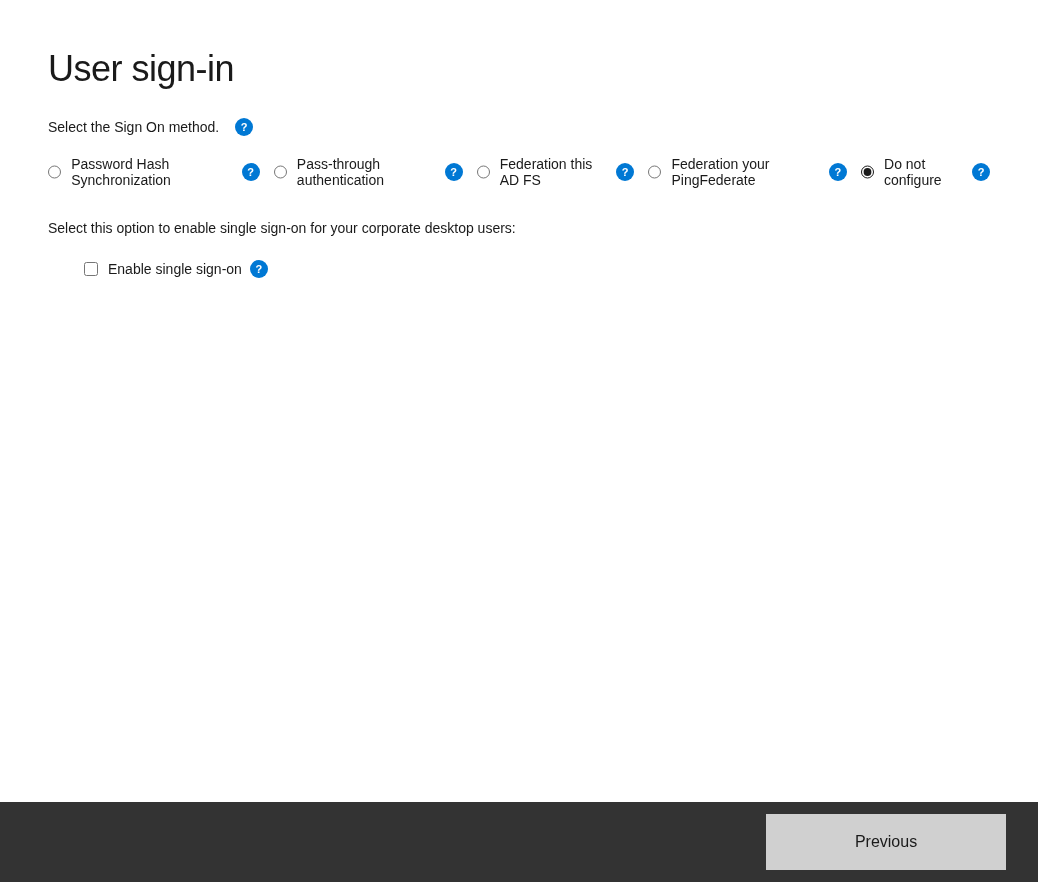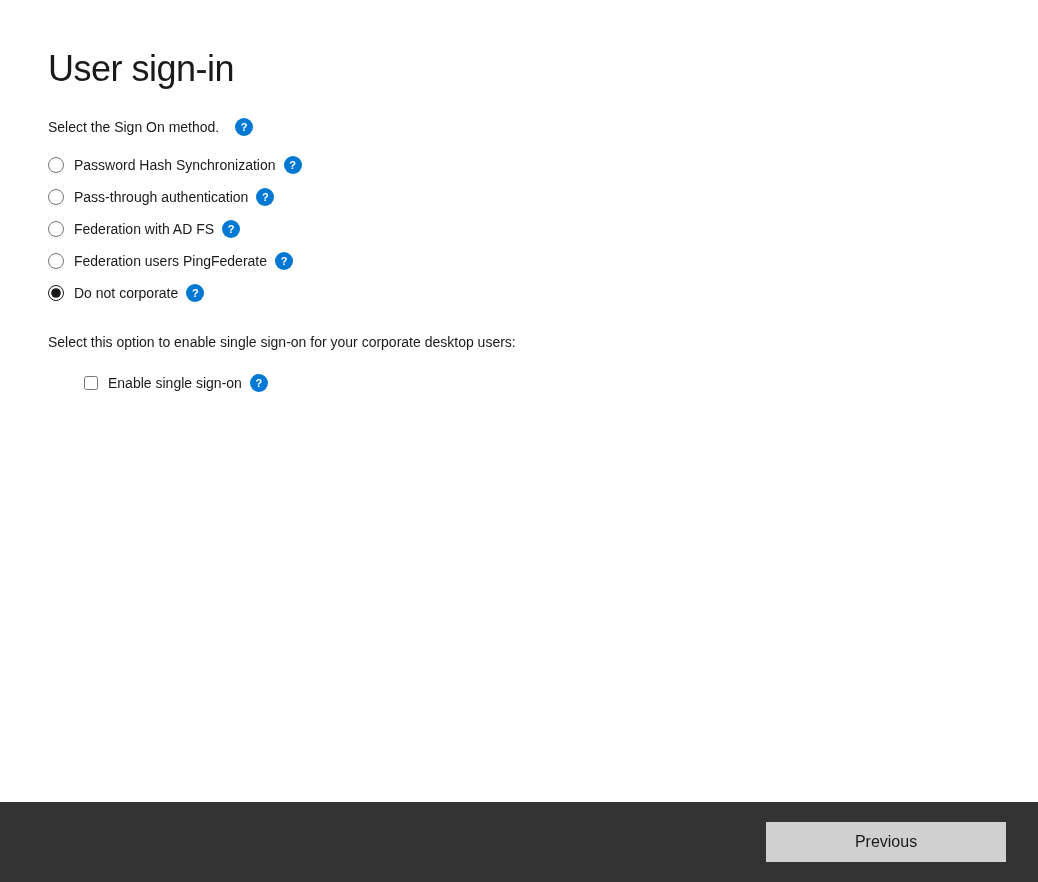--- a/index.html
+++ b/index.html
@@ -51,21 +51,21 @@
       border-radius: 50%;
       color: white;
       font-size: 11px;
       font-weight: bold;
       cursor: pointer;
       flex-shrink: 0;
     }
 
     .radio-group {
       display: flex;
-      flex-direction: column;
+      flex-direction: row;
       gap: 14px;
       margin-bottom: 32px;
     }
 
     .radio-option {
       display: flex;
       align-items: center;
       gap: 10px;
       font-size: 14px;
       color: #1a1a1a;
@@ -124,21 +124,21 @@
       background: #333333;
       display: flex;
       align-items: center;
       justify-content: flex-end;
       padding: 0 32px;
       gap: 16px;
       flex-shrink: 0;
     }
 
     .btn {
-      height: 40px;
+      height: 56px;
       min-width: 240px;
       font-size: 16px;
       font-family: 'Segoe UI', Arial, sans-serif;
       border: none;
       cursor: pointer;
       font-weight: 400;
     }
 
     .btn-previous {
       background: #d0d0d0;
@@ -176,37 +176,37 @@
       <input type="radio" name="sign-on" style="">
       <span class="radio-label">
         <span>Pass-through authentication</span>
         <span class="help-icon" title="Help">?</span>
       </span>
     </label>
 
     <label class="radio-option">
       <input type="radio" name="sign-on" style="">
       <span class="radio-label">
-        <span>Federation with AD FS</span>
-        <span class="help-icon" title="Help">?</span>
-      </span>
-    </label>
-
-    <label class="radio-option">
-      <input type="radio" name="sign-on" style="">
-      <span class="radio-label">
-        <span>Federation users PingFederate</span>
+        <span>Federation this AD FS</span>
+        <span class="help-icon" title="Help">?</span>
+      </span>
+    </label>
+
+    <label class="radio-option">
+      <input type="radio" name="sign-on" style="">
+      <span class="radio-label">
+        <span>Federation your PingFederate</span>
         <span class="help-icon" title="Help">?</span>
       </span>
     </label>
 
     <label class="radio-option">
       <input type="radio" name="sign-on" checked="" style="">
       <span class="radio-label">
-        <span>Do not corporate</span>
+        <span>Do not configure</span>
         <span class="help-icon" title="Help">?</span>
       </span>
     </label>
 
   </div>
 
   <div class="sso-section">
     <div class="sso-label">Select this option to enable single sign-on for your corporate desktop users:</div>
 
     <label class="checkbox-option">

